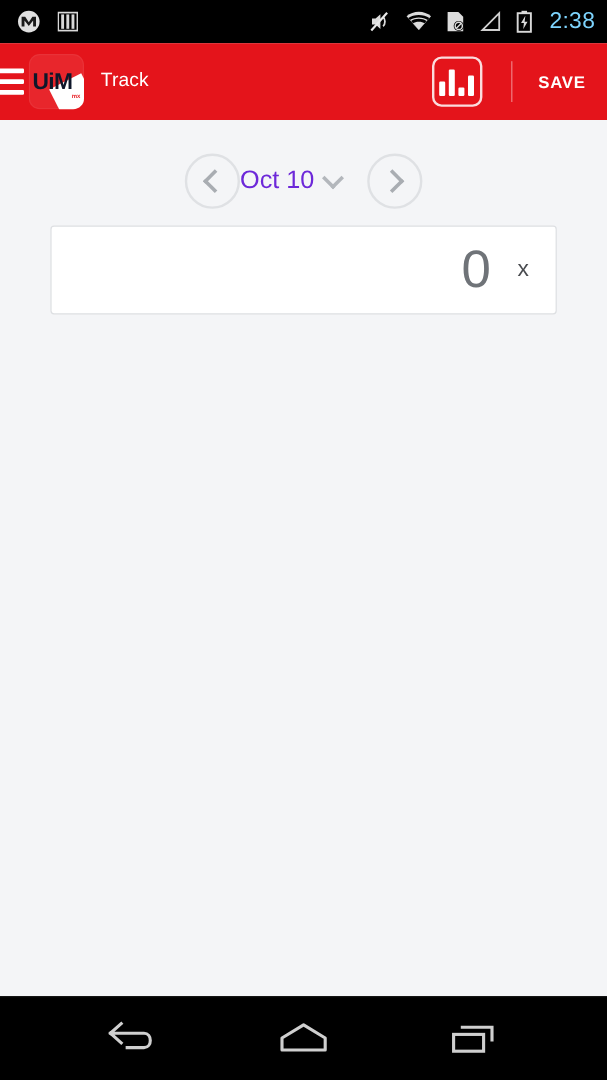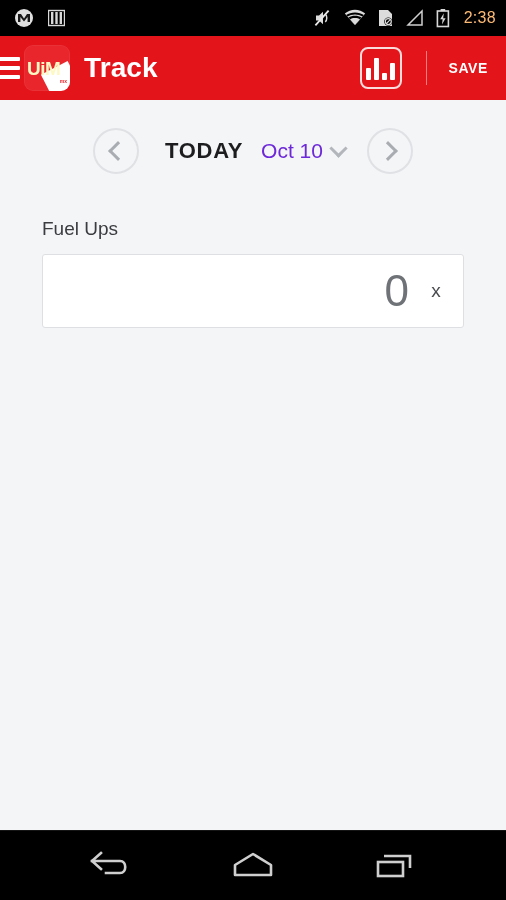--- a/index.html
+++ b/index.html
@@ -29,22 +29,22 @@
     align-items: center;
     gap: 14px;
   }
   .status-right {
     margin-left: auto;
     display: flex;
     align-items: center;
     gap: 11px;
   }
   .status-time {
-    color: #fdba74;
-    font-size: 16px;
+    color: #7dd3fc;
+    font-size: 19px;
     letter-spacing: 0.3px;
     font-family: "Liberation Sans", sans-serif;
     margin-left: 3px;
   }
   .sicon { display: block; }
 
   
   .app-bar {
     height: 64px;
     background: #e4141b;
@@ -79,21 +79,21 @@
     margin-left: 2px;
     position: relative;
     overflow: hidden;
     flex: 0 0 auto;
     box-shadow: inset 0 0 0 1px rgba(255,255,255,0.06);
   }
   .brand-logo .logo-text {
     position: absolute;
     left: 3px;
     top: 13px;
-    color: #fef9c3;
+    color: #0f172a;
     font-size: 19px;
     font-weight: bold;
     letter-spacing: -0.5px;
     font-family: "Liberation Sans", sans-serif;
   }
   .brand-logo .logo-slash {
     position: absolute;
     right: -7px;
     bottom: -9px;
     width: 30px;
@@ -106,22 +106,22 @@
     right: 3px;
     bottom: 7px;
     color: #e8262c;
     font-size: 5px;
     font-weight: bold;
     z-index: 3;
     font-family: "Liberation Sans", sans-serif;
   }
   .app-title {
     color: #ffffff;
-    font-size: 28px;
-    font-weight: bold;
+    font-size: 16px;
+    font-weight: normal;
     margin-left: 14px;
     letter-spacing: 0.1px;
     font-family: "Liberation Sans", sans-serif;
   }
   .appbar-right {
     margin-left: auto;
     display: flex;
     align-items: center;
     height: 100%;
   }
@@ -351,29 +351,27 @@
     <span class="save-btn">SAVE</span>
   </div>
 </div>
 
 <div class="content">
 
   <div class="date-nav">
     <div class="circ-btn">
       <span class="chev left"></span>
     </div>
-    <span class="today-label">TODAY</span>
     <span class="date-value">Oct 10</span>
     <span class="caret-down"></span>
     <div class="circ-btn">
       <span class="chev right"></span>
     </div>
   </div>
 
-  <div class="field-label">Fuel Ups</div>
 
   <div class="input-card">
     <span class="input-value">0</span>
     <span class="clear-x">x</span>
   </div>
 
 </div>
 
 <div class="nav-bar">
   <div class="nav-btn">

